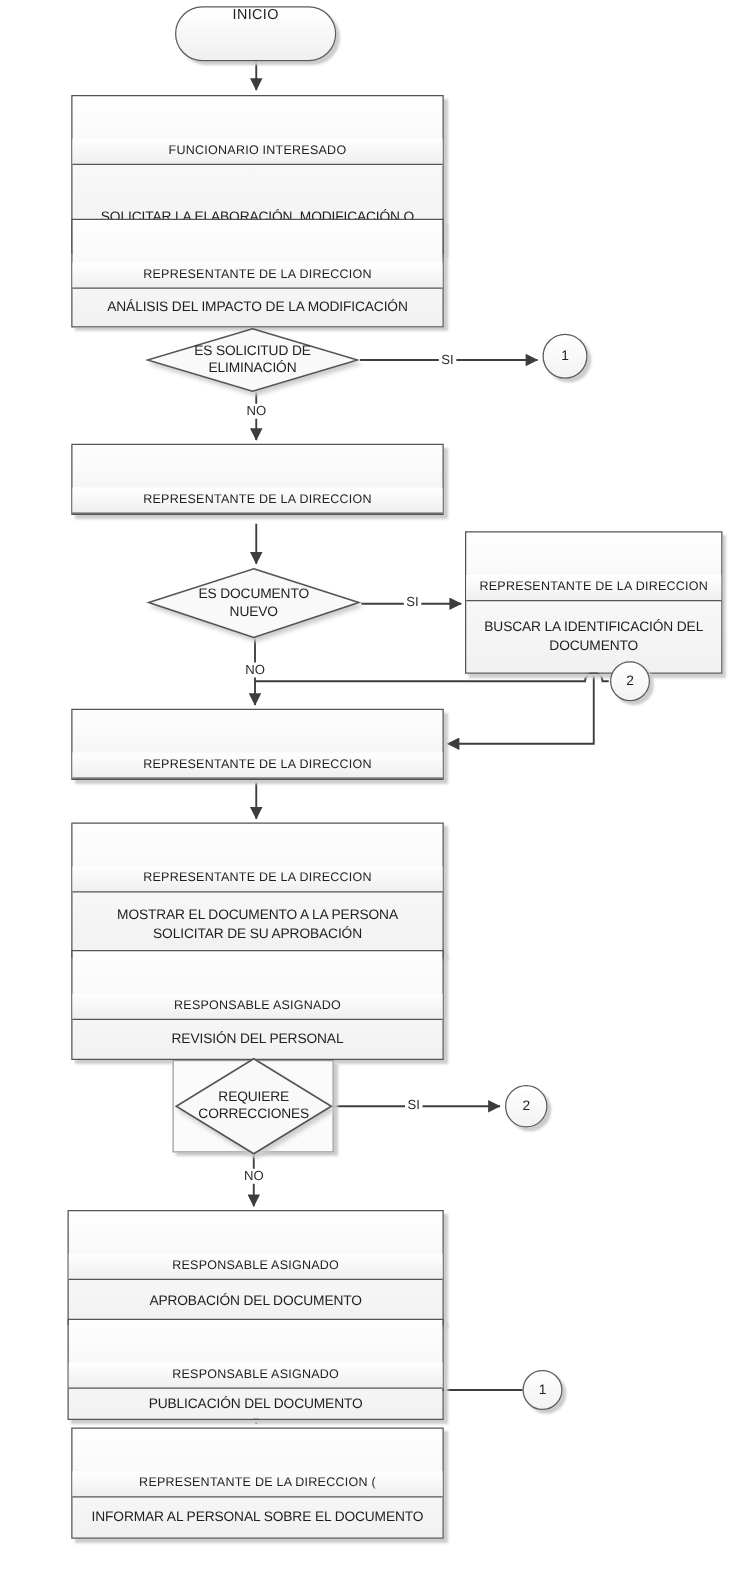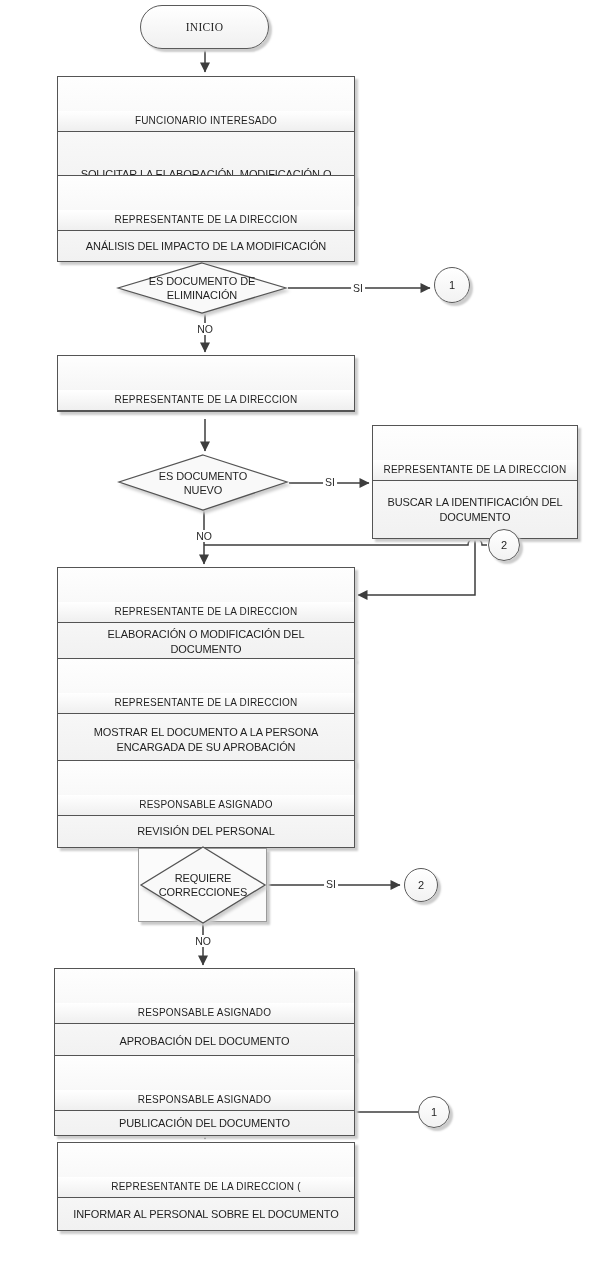--- a/index.html
+++ b/index.html
@@ -4,25 +4,25 @@
 <style>
   html,body{margin:0;padding:0;background:#ffffff;}
   .canvas{
     position:relative;width:600px;height:1270px;background:#ffffff;overflow:hidden;
     font-family:"Liberation Sans",sans-serif;color:#1f1f1f;
   }
   .wires{position:absolute;left:0;top:0;pointer-events:none;}
 
   
   .term{
-    position:absolute;display:flex;align-items:center;justify-content:center;
+    position:absolute;display:flex;justify-content:center;
     border:1.4px solid #5a5a5a;border-radius:22px;
     background:linear-gradient(180deg,#ffffff 0%,#f0f0f0 100%);
     box-shadow:3px 3px 2px #cccccc;
-    font-size:11.5px;letter-spacing:.3px;font-family:Liberation Serif, serif;
+    font-size:11.5px;letter-spacing:.3px;
   }
 
   
   .proc{
     position:absolute;border:1.2px solid #545454;
     background:linear-gradient(180deg,#fefefe 0%,#f1f1f1 100%);
     box-shadow:3px 3px 2px #cccccc;box-sizing:border-box;
   }
   .proc .hdr{
     height:20px;line-height:20px;text-align:center;
@@ -107,21 +107,21 @@
 
   <div class="proc" style="left:57px;top:175px;width:298px;">
     <div class="hdr">REPRESENTANTE DE LA DIRECCION</div>
     <div class="bdy" style="height:30px;padding:0 6px;">ANÁLISIS DEL IMPACTO DE LA MODIFICACIÓN</div>
   </div>
 
   <div class="dmd" style="left:116px;top:262px;width:172px;height:52px;">
     <svg width="172" height="52" viewBox="0 0 172 52">
       <polygon points="86,1 170,26 86,51 2,26"></polygon>
     </svg>
-    <div class="dmd-text" style="width:128px;">ES DOCUMENTO DE ELIMINACIÓN</div>
+    <div class="dmd-text" style="width:128px;">ES SOLICITUD DE ELIMINACIÓN</div>
   </div>
 
   <div class="conn" style="left:434px;top:267px;width:36px;height:36px;">
     <span>1</span>
   </div>
 
   <div class="proc" style="left:57px;top:355px;width:298px;">
     <div class="hdr">REPRESENTANTE DE LA DIRECCION</div>
   </div>
 
@@ -136,26 +136,25 @@
     <div class="hdr">REPRESENTANTE DE LA DIRECCION</div>
     <div class="bdy" style="height:57px;padding:0 6px;">BUSCAR LA IDENTIFICACIÓN DEL DOCUMENTO</div>
   </div>
 
   <div class="conn" style="left:488px;top:529px;width:32px;height:32px;">
     <span>2</span>
   </div>
 
   <div class="proc" style="left:57px;top:567px;width:298px;">
     <div class="hdr">REPRESENTANTE DE LA DIRECCION</div>
-    <div class="bdy" style="height:37px;padding:0 42px;">ELABORACIÓN O MODIFICACIÓN DEL DOCUMENTO</div>
   </div>
 
   <div class="proc" style="left:57px;top:658px;width:298px;">
     <div class="hdr">REPRESENTANTE DE LA DIRECCION</div>
-    <div class="bdy" style="height:51px;padding:0 30px;">MOSTRAR EL DOCUMENTO A LA PERSONA ENCARGADA DE SU APROBACIÓN</div>
+    <div class="bdy" style="height:51px;padding:0 30px;">MOSTRAR EL DOCUMENTO A LA PERSONA SOLICITAR DE SU APROBACIÓN</div>
   </div>
 
   <div class="proc" style="left:57px;top:760px;width:298px;">
     <div class="hdr">RESPONSABLE ASIGNADO</div>
     <div class="bdy" style="height:31px;padding:0 8px;">REVISIÓN DEL PERSONAL</div>
   </div>
 
   <div class="dmd-back" style="left:138px;top:848px;width:129px;height:74px;"></div>
   <div class="dmd" style="left:139px;top:846px;width:128px;height:78px;">
     <svg width="128" height="78" viewBox="0 0 128 78">

